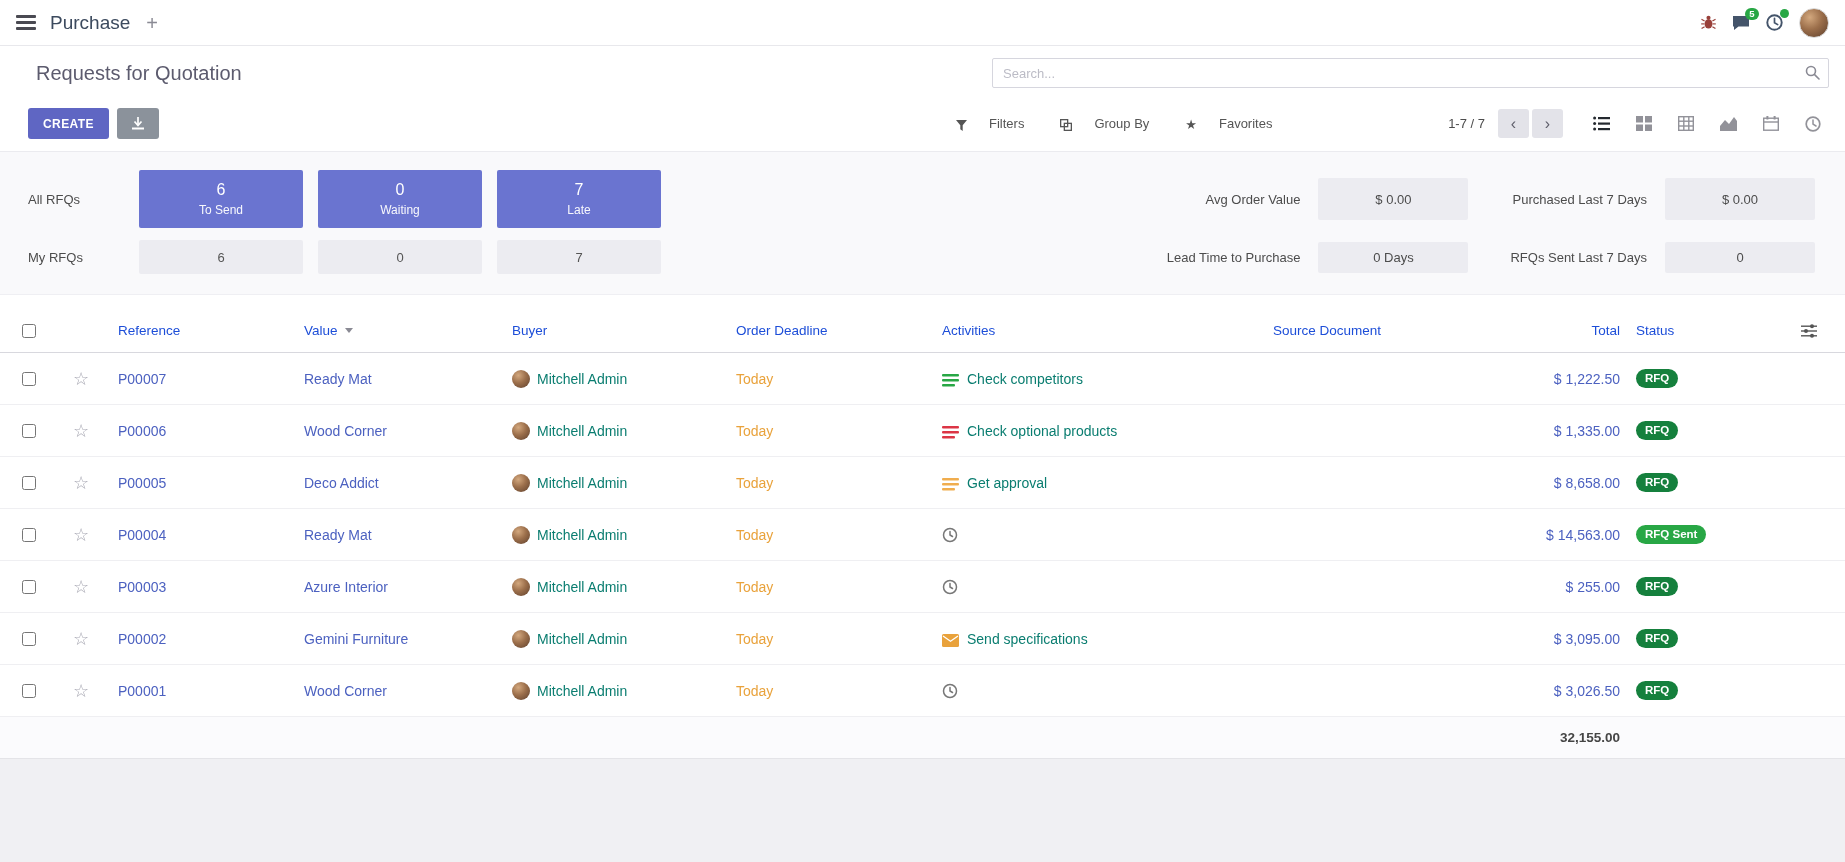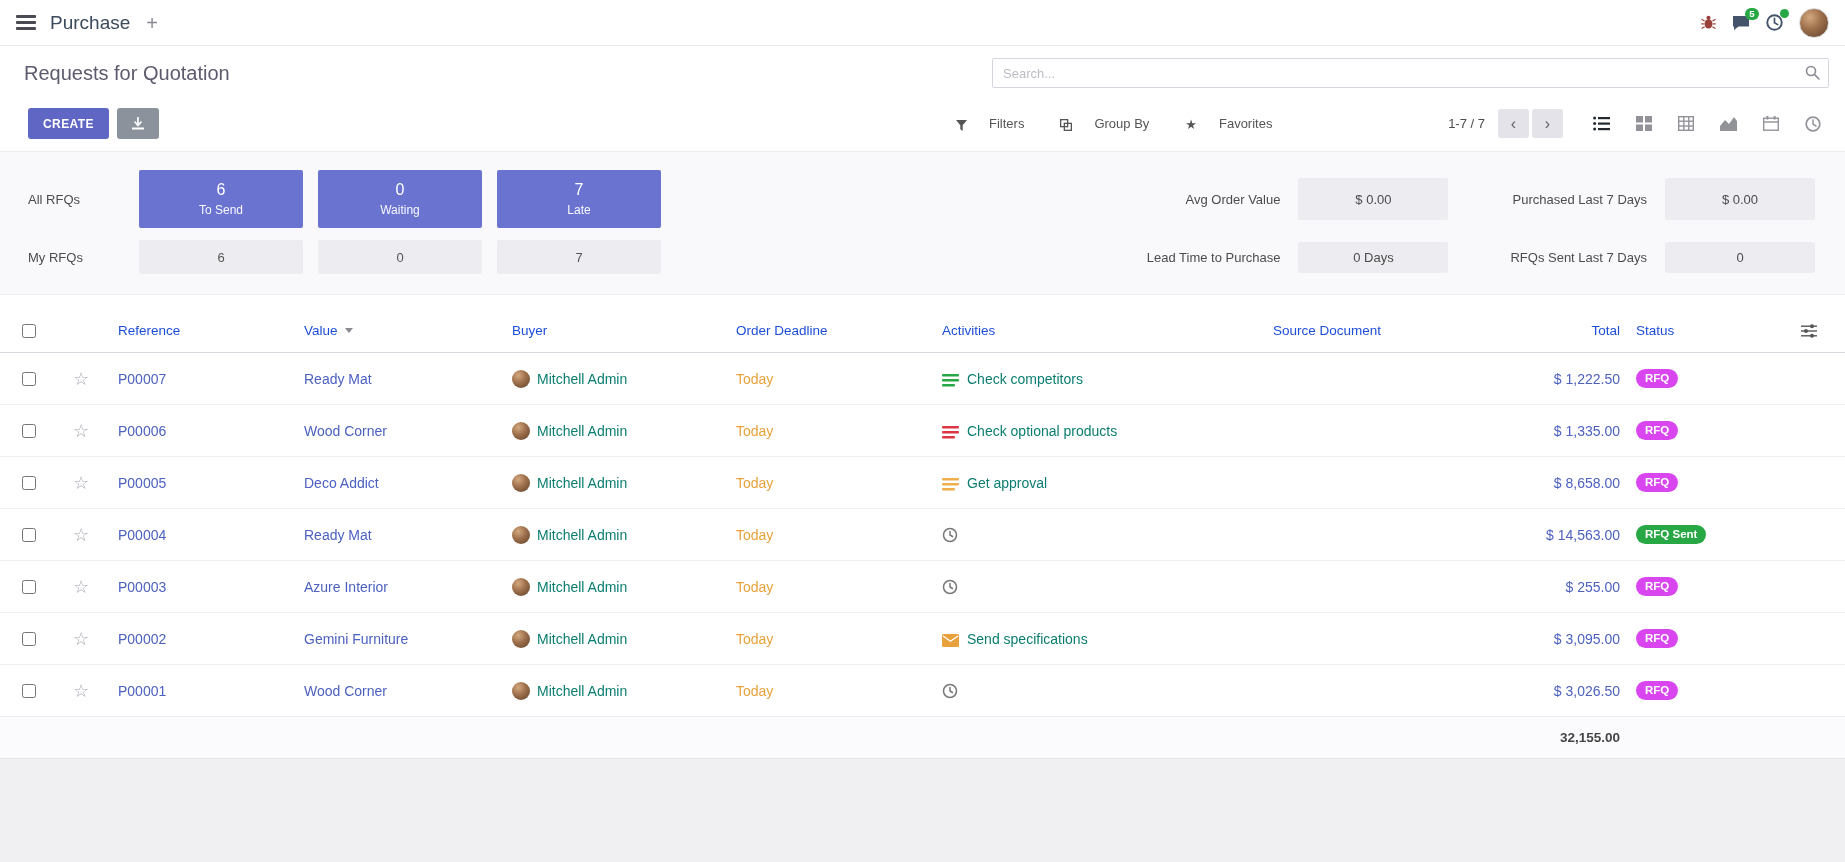--- a/index.html
+++ b/index.html
@@ -14,21 +14,21 @@
   .plus-btn { margin-left:16px; font-size:20px; color:#8a8a94; cursor:pointer; line-height:1; }
   .nav-right { margin-left:auto; display:flex; align-items:center; gap:16px; }
   .systray-item { position:relative; display:flex; align-items:center; cursor:pointer; }
   .sys-badge { position:absolute; top:-7px; right:-9px; background:#28a745; color:#fff; font-size:9.5px; font-weight:bold; border-radius:8px; padding:1.5px 4.5px; line-height:1; }
   .sys-dot { position:absolute; top:-5px; right:-6px; width:9px; height:9px; background:#28a745; border-radius:50%; }
   .avatar { width:30px; height:30px; border-radius:50%; background:radial-gradient(circle at 35% 30%, #d3a87e 0%, #9c6f4b 45%, #5d3f2c 100%); border:1px solid #d8d8d8; }
 
   
   .control-panel { padding:12px 16px 12px; background:#fff; }
   .cp-row1 { display:flex; align-items:center; }
-  .breadcrumb-title { font-size:20px; color:#5c5b6e; margin-left:8px; }
+  .breadcrumb-title { font-size:20px; color:#5c5b6e; margin-left:20px; }
   .searchbox { position:relative; margin-left:auto; width:837px; }
   .searchbox input { width:100%; height:30px; border:1px solid #d6d6de; border-radius:2px; padding:0 32px 0 10px; font-size:13px; font-family:inherit; color:#333; outline:none; }
   .searchbox input::placeholder { color:#bcbcc6; }
   .search-icon { position:absolute; right:9px; top:7px; }
   .cp-row2 { display:flex; align-items:center; margin-top:20px; position:relative; }
   .btn-create { background:#5f66c3; color:#fff; border:none; border-radius:3px; height:31px; padding:0 15px; font-size:12px; font-weight:bold; letter-spacing:.4px; margin-left:12px; cursor:pointer; font-family:inherit; }
   .btn-export { background:#8b929b; border:none; border-radius:3px; height:31px; width:42px; margin-left:8px; cursor:pointer; display:flex; align-items:center; justify-content:center; }
   .search-menus { position:absolute; left:940px; display:flex; align-items:center; gap:36px; }
   .smenu { display:flex; align-items:flex-end; gap:22px; font-size:13px; color:#555; cursor:pointer; }
   .cp-right { margin-left:auto; display:flex; align-items:center; }
@@ -41,21 +41,21 @@
   
   .dashboard { background:#f9f9fb; border-top:1px solid #ebebef; border-bottom:1px solid #efeff3; padding:18px 28px 20px; display:flex; justify-content:space-between; }
   .kpi-grid { display:grid; grid-template-columns:96px 164px 164px 164px; grid-template-rows:58px 34px; gap:12px 15px; align-items:center; }
   .kpi-row-label { font-size:13px; color:#4c4c4c; }
   .kpi-box { height:58px; background:#6a74d0; color:#fff; display:flex; flex-direction:column; align-items:center; justify-content:center; border-radius:2px; cursor:pointer; }
   .kpi-box .num { font-size:16px; }
   .kpi-box .lbl { font-size:12px; margin-top:4px; opacity:.95; }
   .my-box { height:34px; background:#ececf1; color:#555; display:flex; align-items:center; justify-content:center; font-size:13px; border-radius:2px; cursor:pointer; }
   .stats { display:grid; grid-template-columns:auto 150px auto 150px; grid-template-rows:58px 34px; gap:12px 18px; align-items:center; margin-right:2px; }
   .stat-label { font-size:13px; color:#4c4c4c; justify-self:end; text-align:right; }
-  .stat-label.gapL { margin-left:44px; }
+  .stat-label.gapL { margin-left:24px; }
   .stat-box { width:150px; height:42px; background:#ececf1; display:flex; align-items:center; justify-content:center; font-size:13px; color:#4c4c4c; border-radius:2px; }
   .stat-box.short { height:31px; }
 
   
   .listview { background:#fff; padding-top:14px; }
   .lrow { display:grid; grid-template-columns:58px 46px 192px 208px 224px 206px 331px 173px 190px 150px 1fr; align-items:center; }
   .lhead { height:44px; border-bottom:1px solid #d8d8de; }
   .lbody-row { height:52px; border-bottom:1px solid #efeff2; background:#fff; }
   .td { padding:0 8px; display:flex; align-items:center; overflow:hidden; white-space:nowrap; }
   .th { font-size:13.5px; font-weight:500; color:#1d4ed8; cursor:pointer; }
@@ -65,21 +65,21 @@
   .star { font-size:18px; color:#a9a9b4; cursor:pointer; line-height:1; }
   .c-ref { padding-left:14px; }
   .c-total { justify-content:flex-end; }
   .c-set { justify-content:flex-end; padding-right:28px; }
   .link-blue { color:#4c61c0; cursor:pointer; }
   .teal { color:#0a7d70; }
   .deadline { color:#e9a23b; }
   .buyer-avatar { width:18px; height:18px; border-radius:50%; background:radial-gradient(circle at 35% 30%, #d3a87e 0%, #9c6f4b 45%, #5d3f2c 100%); margin-right:7px; flex:none; }
   .act-wrap { display:flex; align-items:flex-end; gap:8px; cursor:pointer; }
   .badge { display:inline-block; padding:3px 9px 4px; border-radius:10px; color:#fff; font-size:11.5px; font-weight:bold; line-height:1.1; }
-  .badge.bteal { background:#d946ef; }
+  .badge.bteal { background:#15803d; }
   .badge.bgreen { background:#28a745; }
   .sort-caret { width:0; height:0; border-left:4px solid transparent; border-right:4px solid transparent; border-top:5px solid #8a8a94; margin-left:7px; }
   .lfoot { height:42px; background:#fbfbfd; border-bottom:1px solid #e4e4e8; }
   .foot-total { font-weight:bold; color:#454545; font-size:13.5px; }
   .bottom-fill { flex:1; background:#f0f0f3; }
   svg { display:block; }
 </style>
 </head>
 <body>
 

